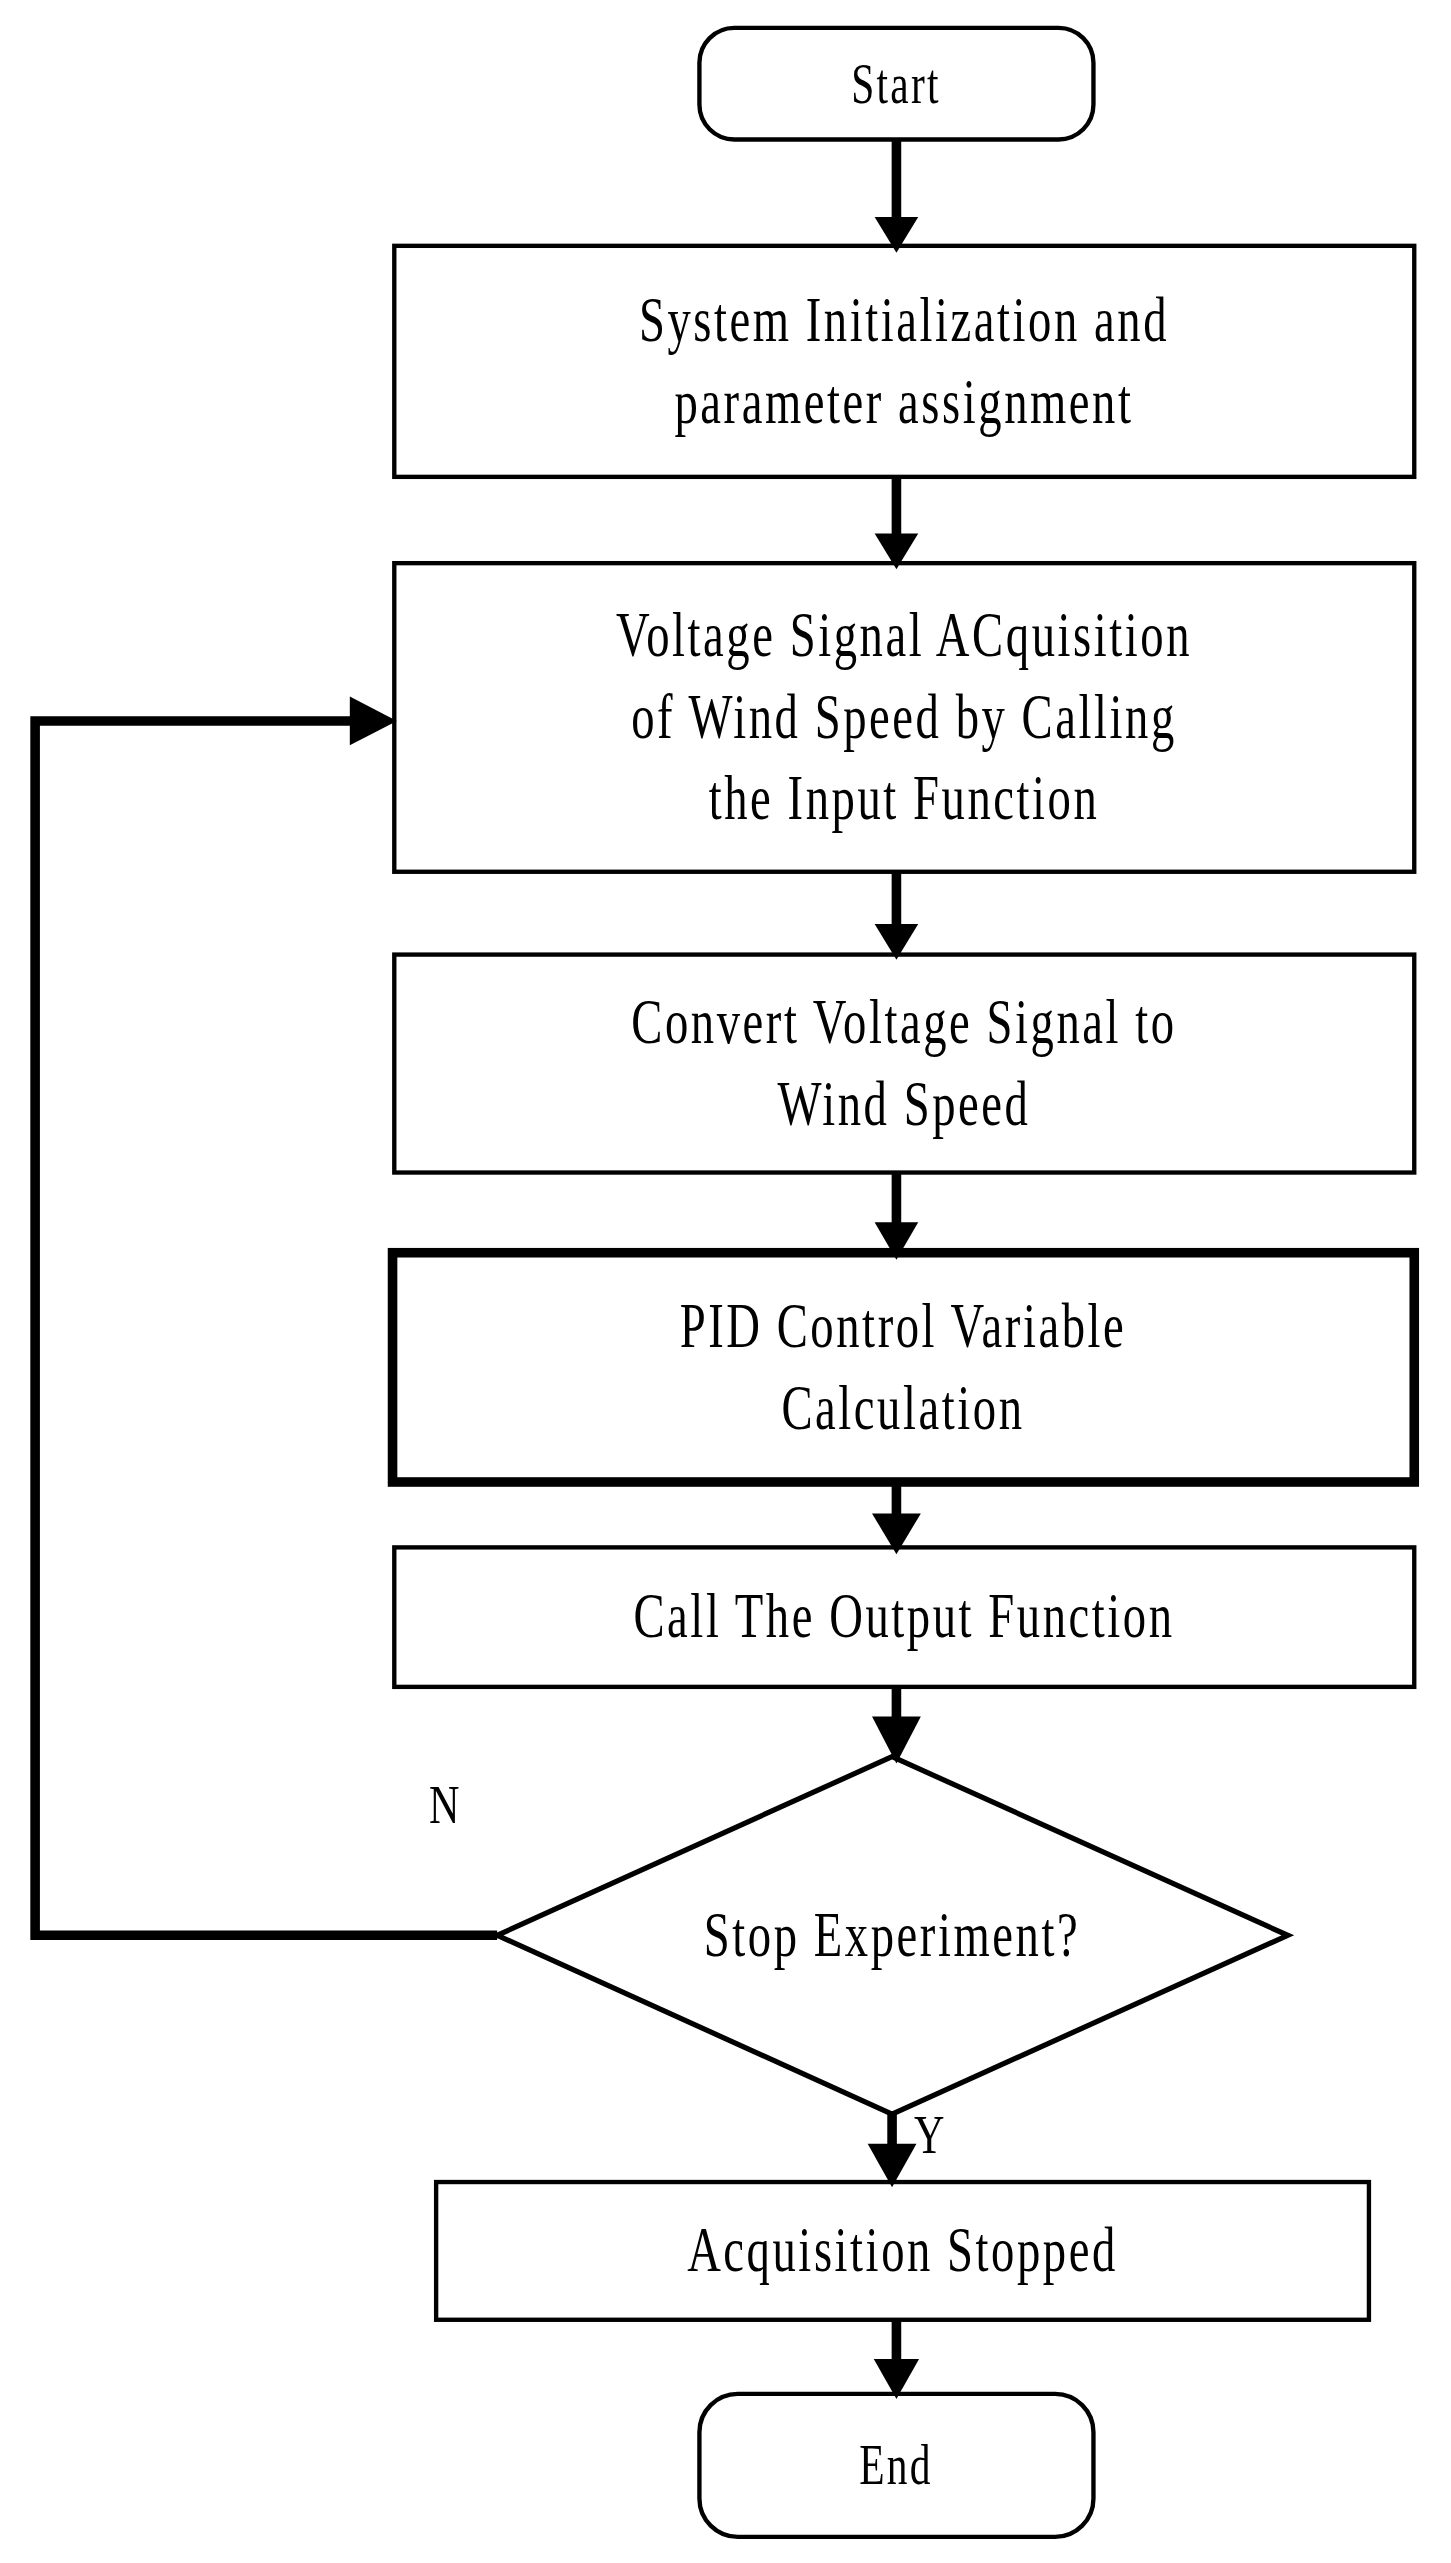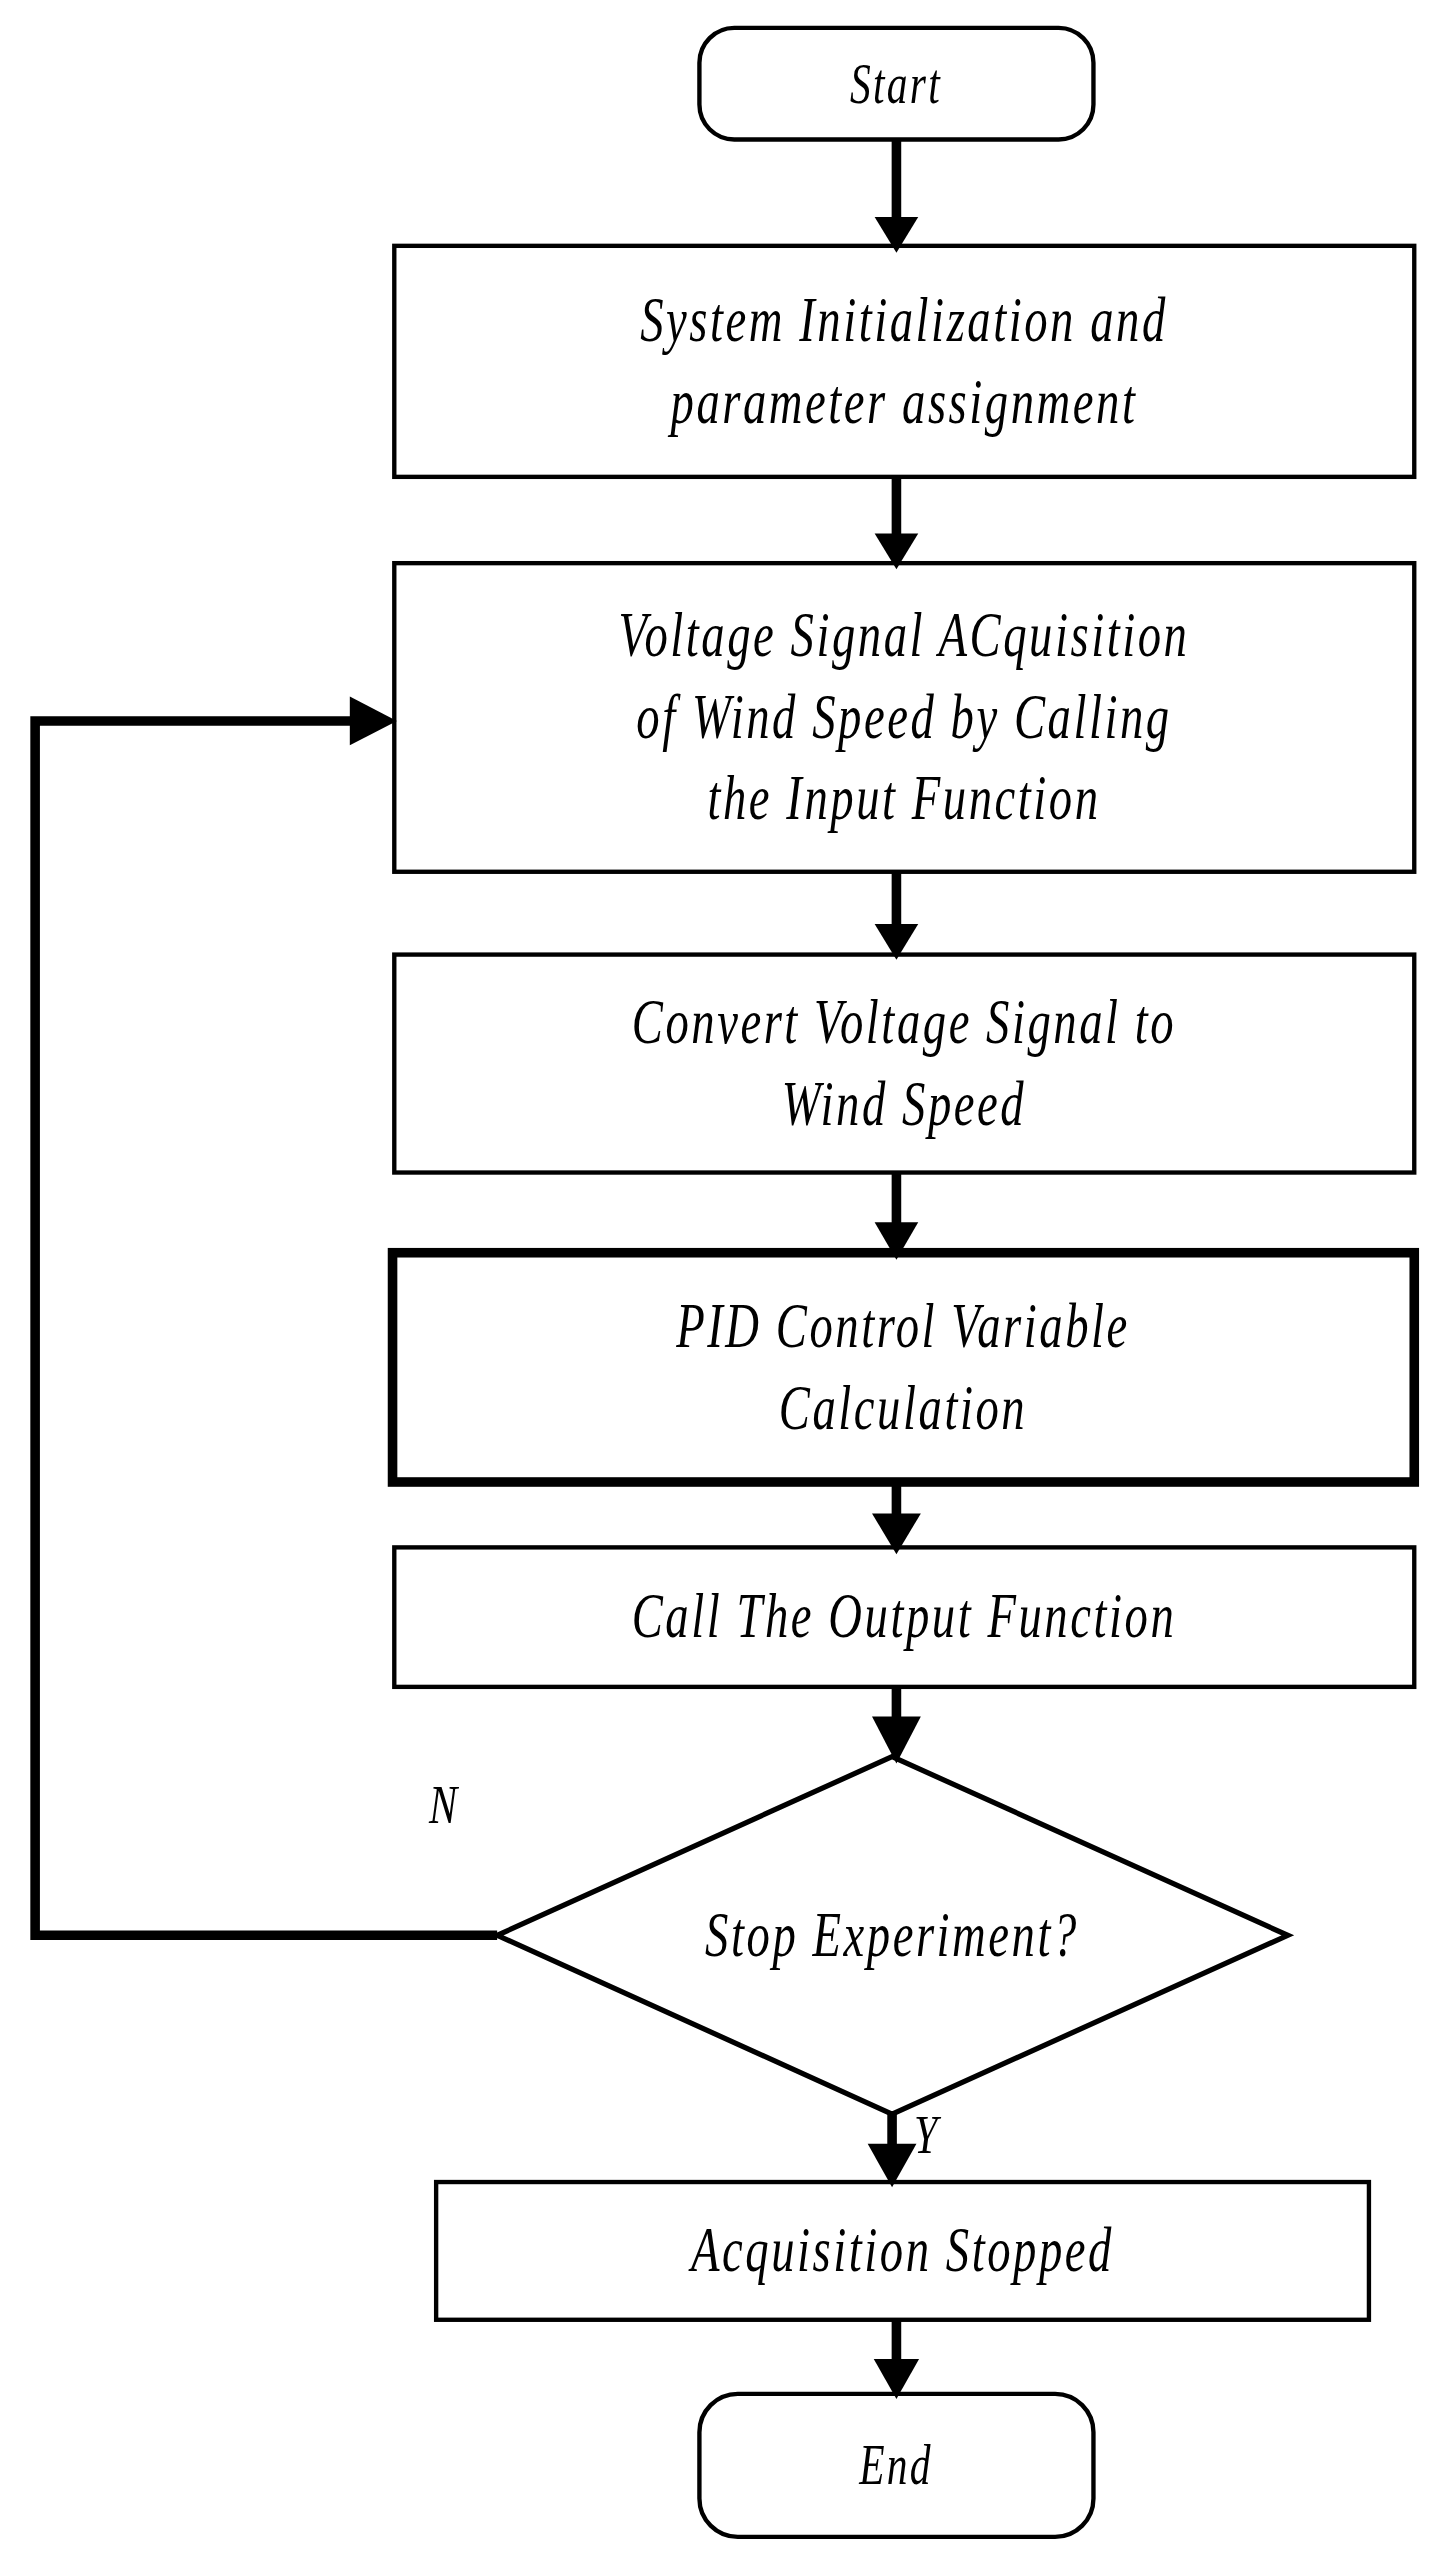--- a/index.html
+++ b/index.html
@@ -10,21 +10,20 @@
   }
   body {
     font-family: "Liberation Serif", "DejaVu Serif", serif;
   }
   #canvas {
     position: relative;
     width: 1448px;
     height: 2563px;
     background: #ffffff;
     overflow: hidden;
-    font-style: italic;
   }
   #flow-svg {
     position: absolute;
     top: 0;
     left: 0;
     width: 1452px;
     height: 2563px;
   }
   
   .node-text {

